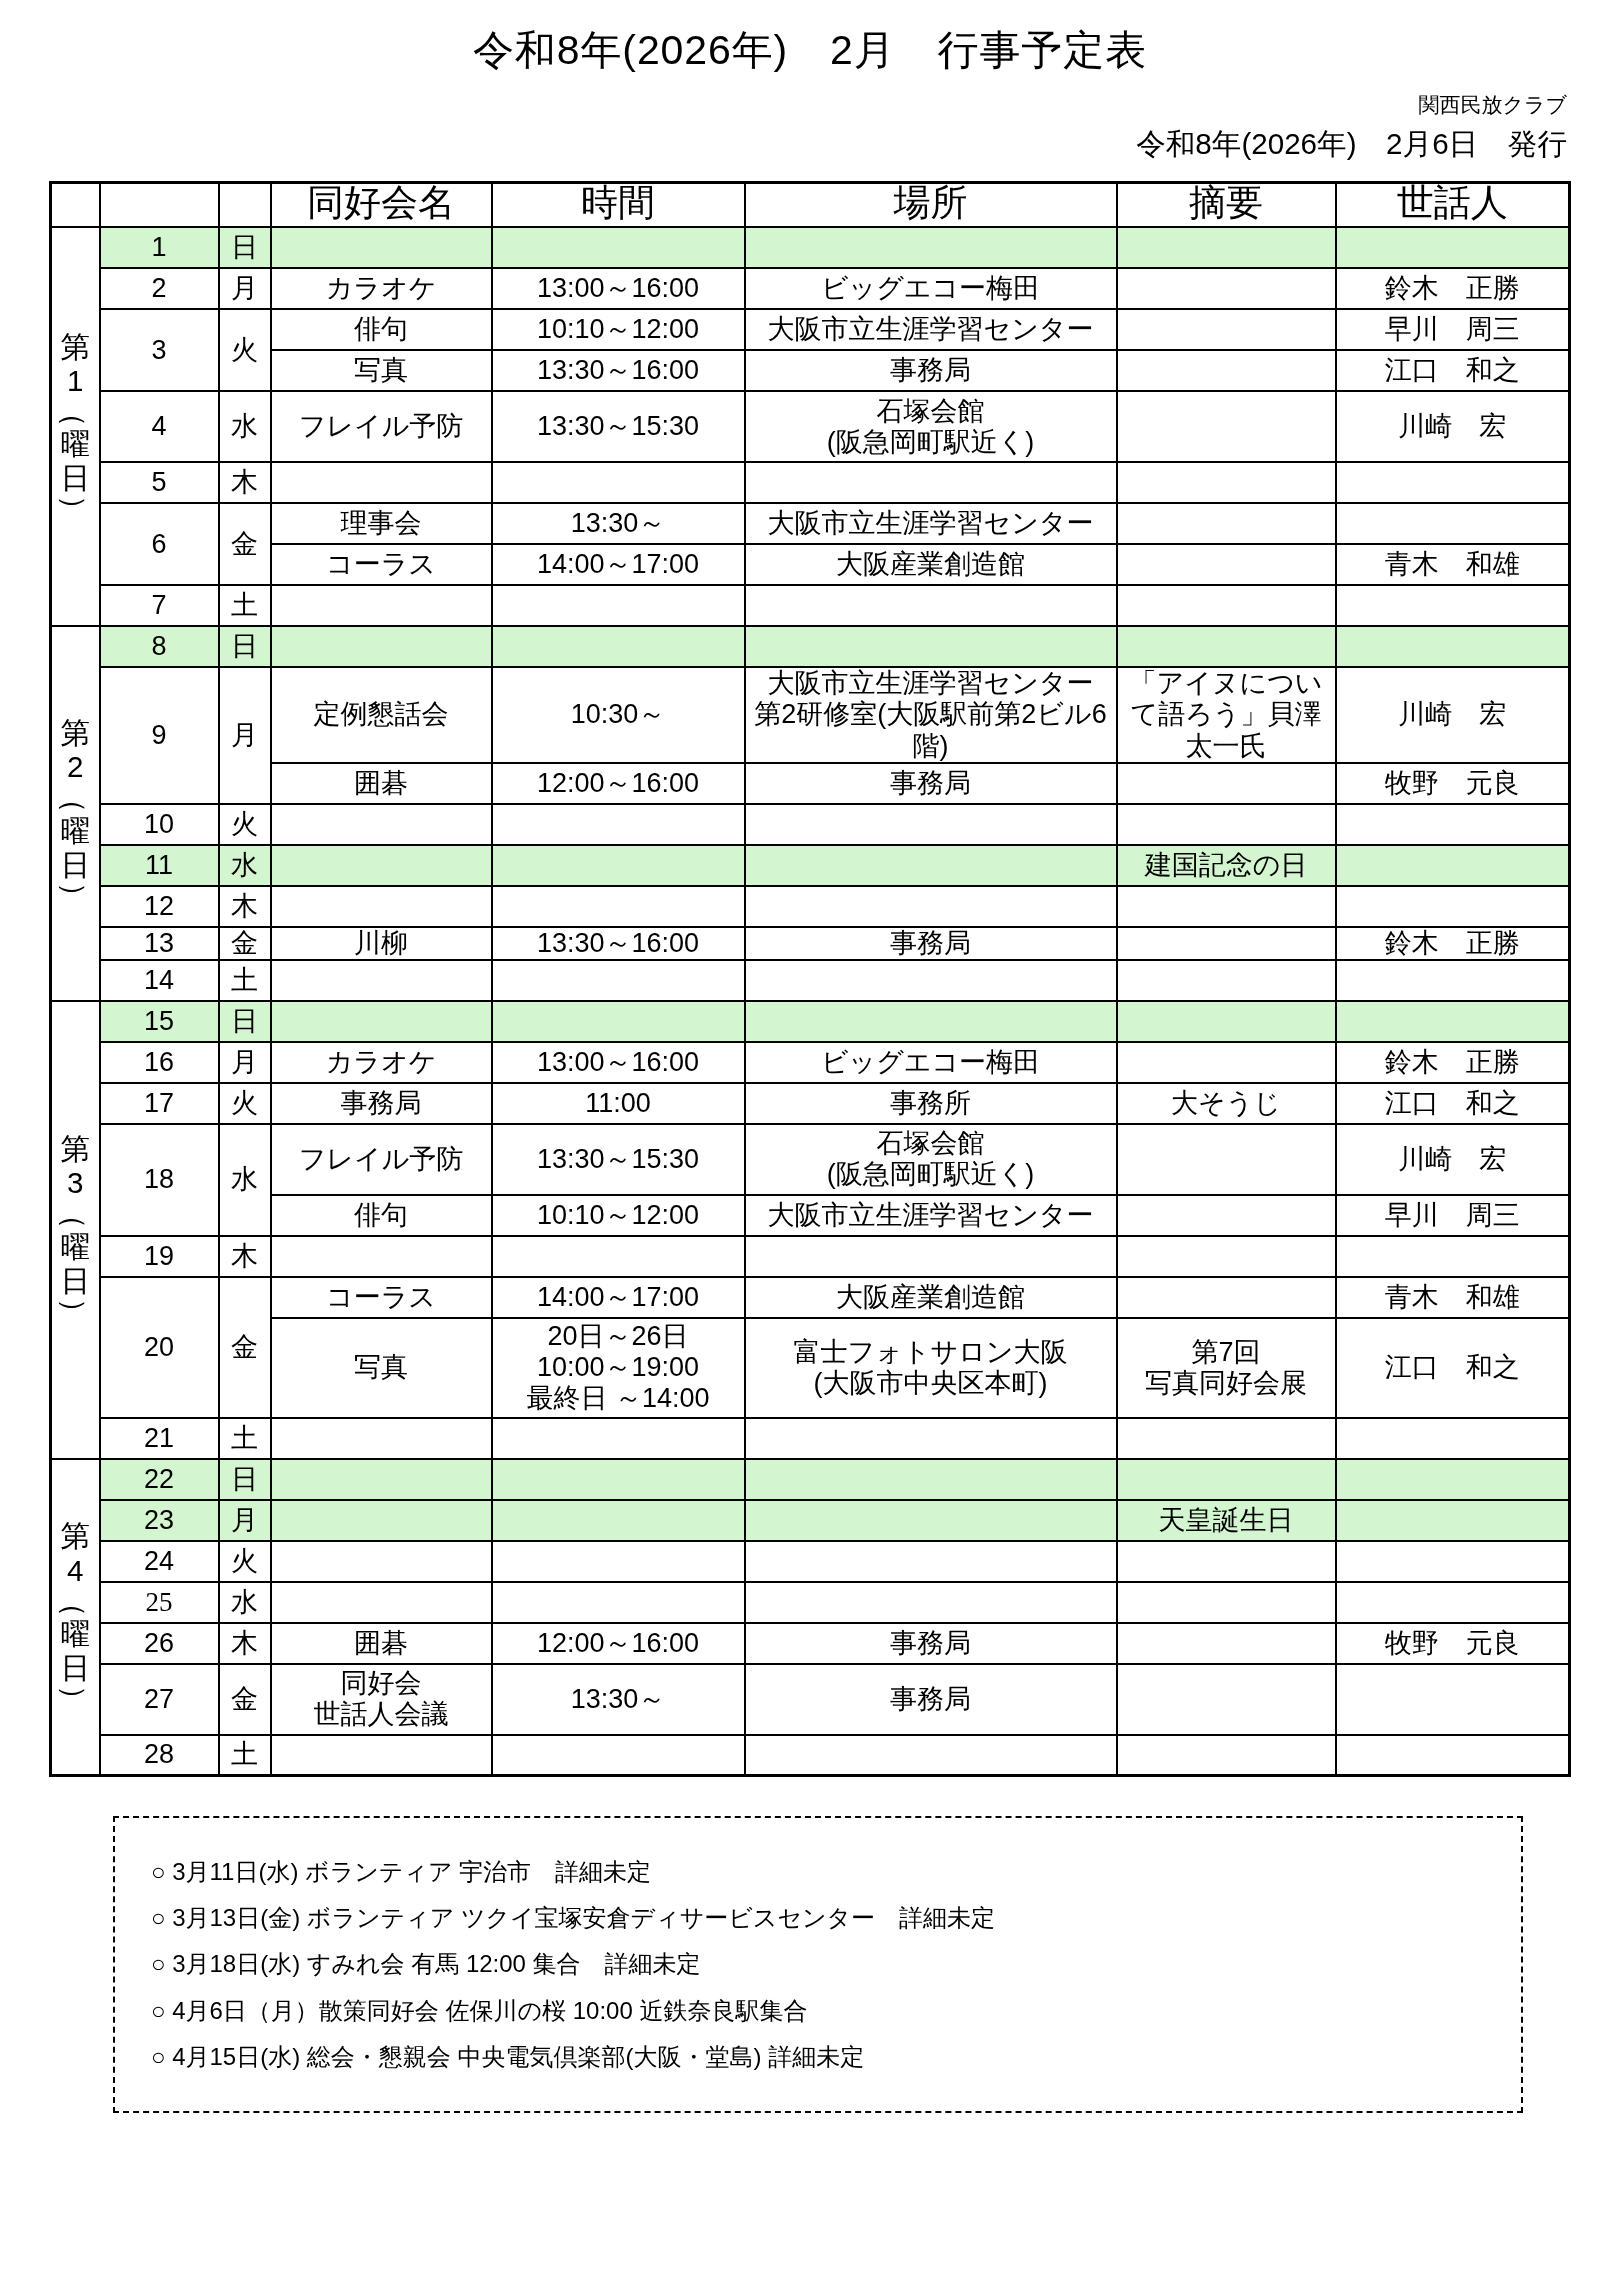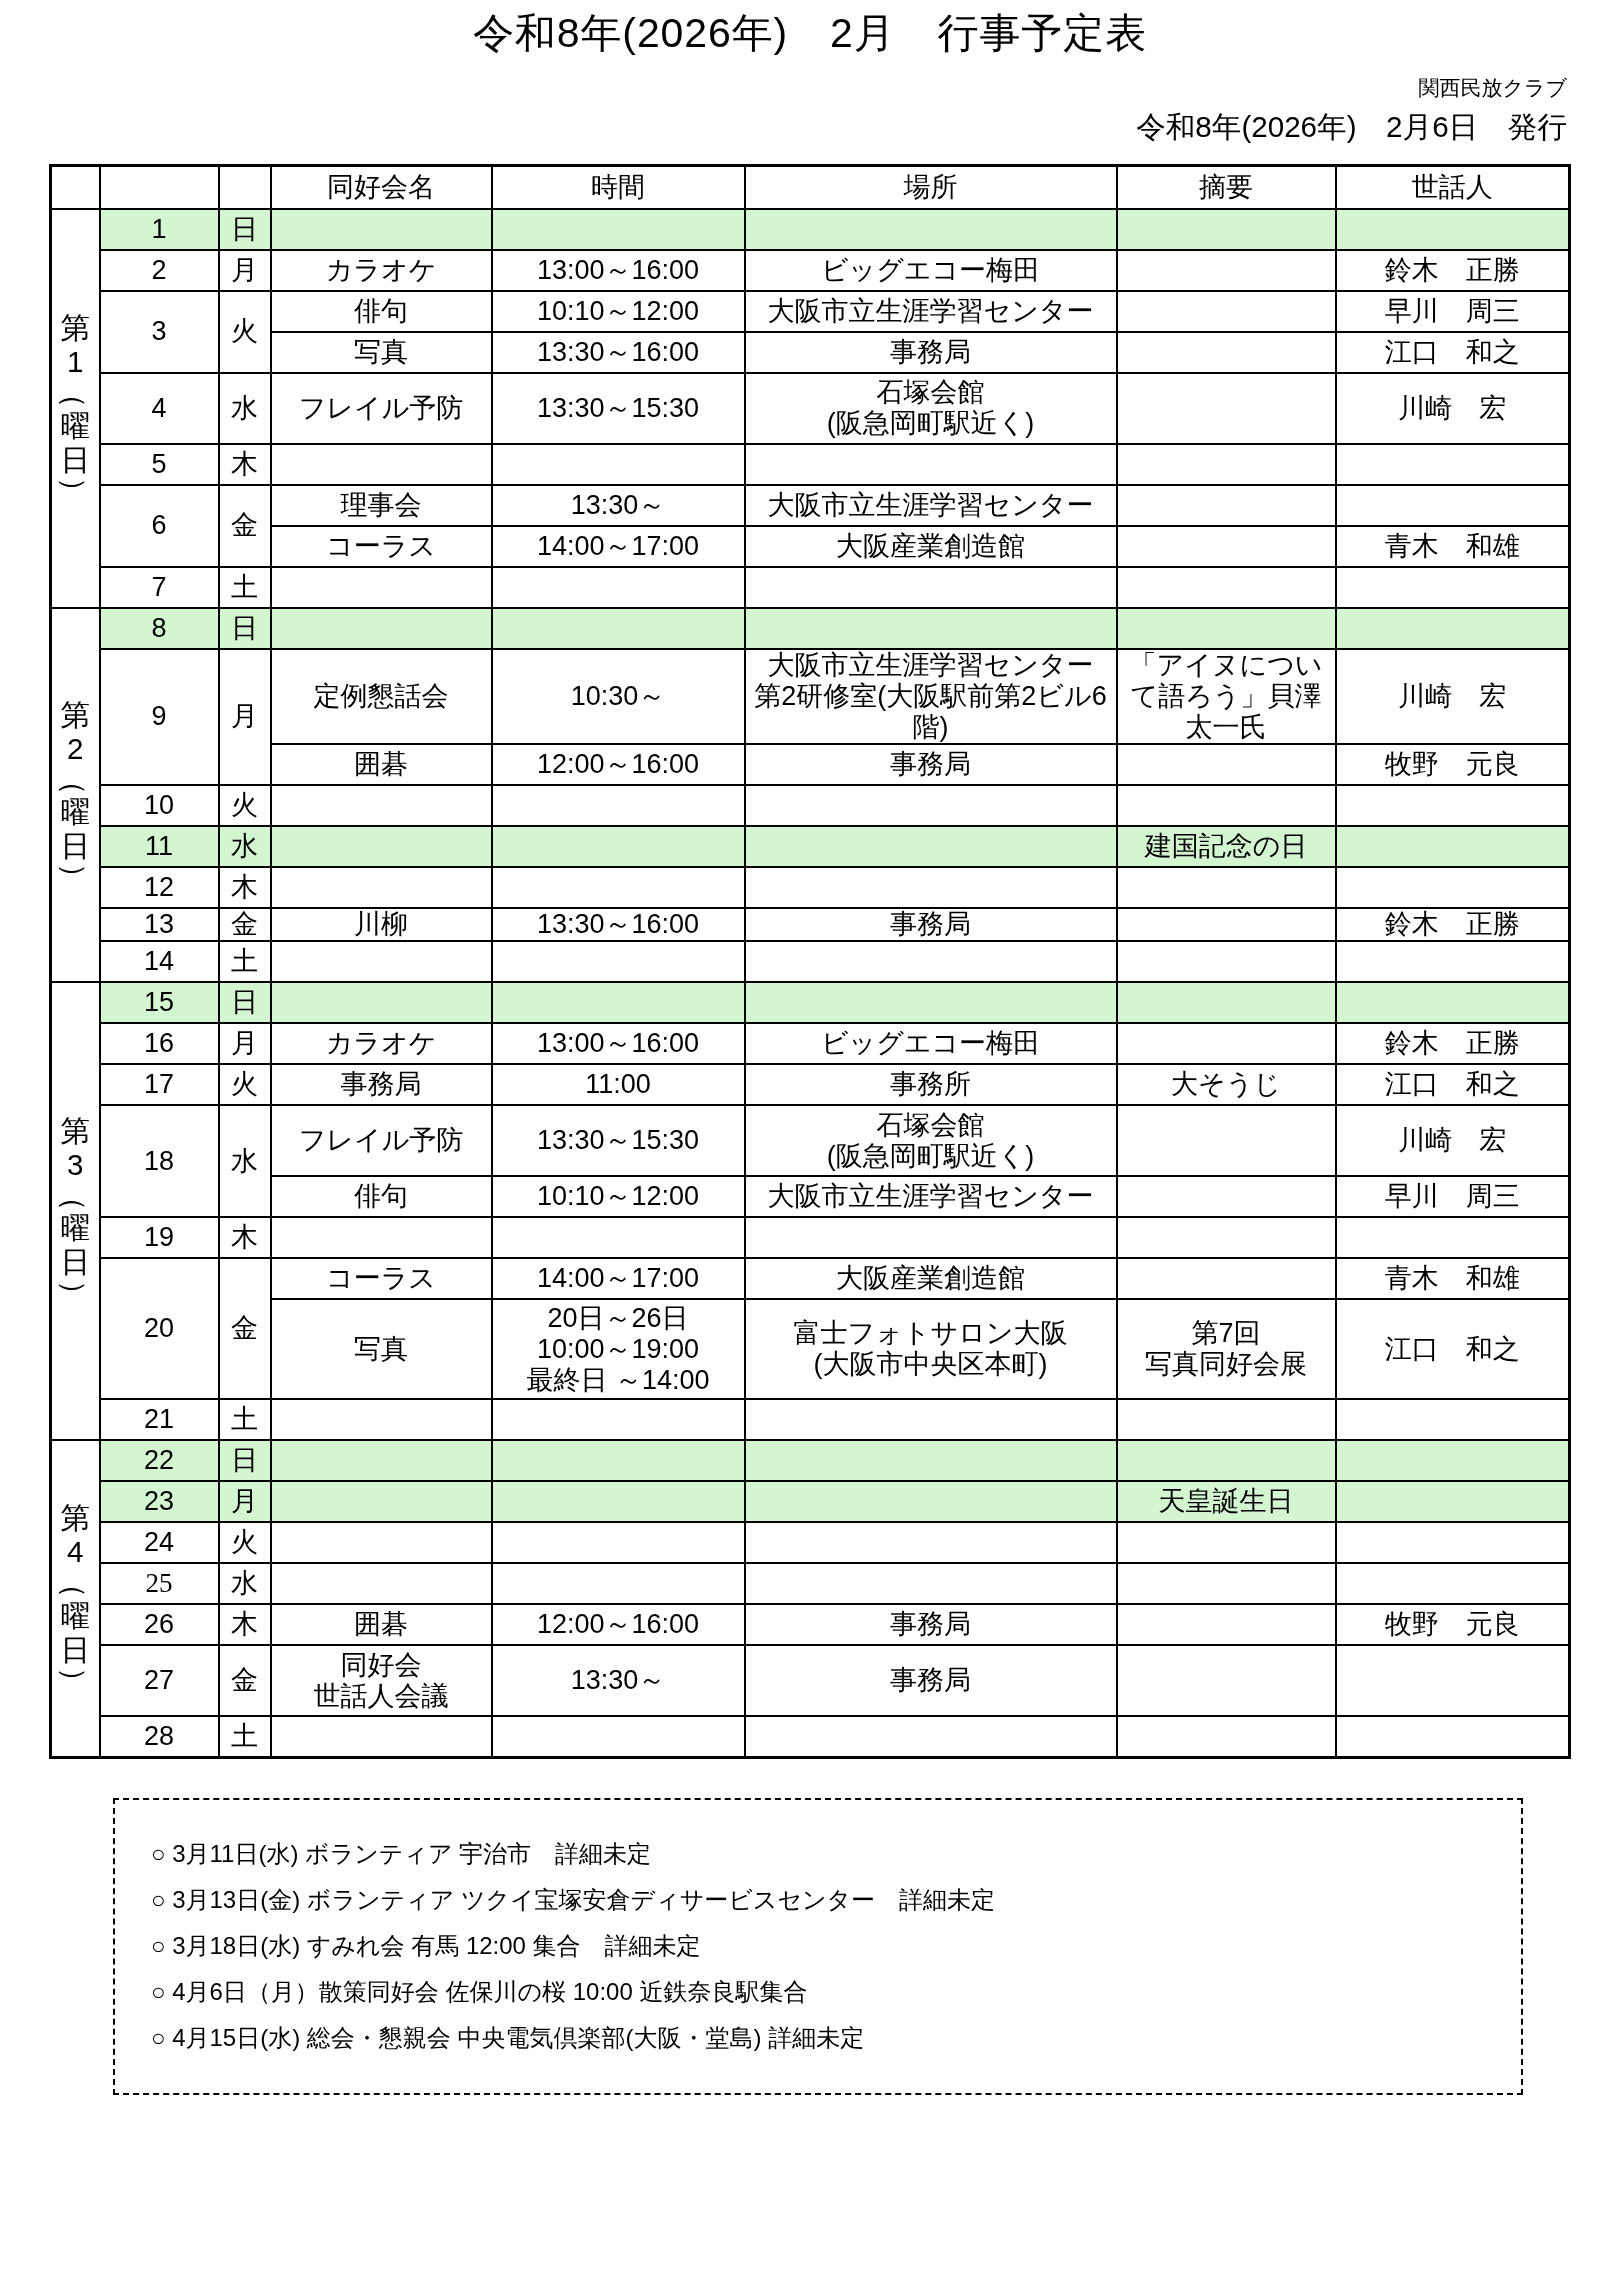--- a/index.html
+++ b/index.html
@@ -7,21 +7,21 @@
     position:relative;
     width:1620px;
     min-height:2293px;
     background:#fff;
     color:#000;
     font-family:"Liberation Sans", sans-serif;
   }
   .title{
     text-align:center;
     font-size:41px;
-    padding-top:6px;
+    padding-top:23px;
     letter-spacing:0.9px;
     white-space:pre;
   }
   .org{
     text-align:right;
     font-size:21px;
     margin-top:12.5px;
     padding-right:53px;
     white-space:pre;
   }
@@ -42,21 +42,21 @@
     border:2.7px solid #000;
     text-align:center;
     vertical-align:middle;
     padding:0 3.6px;
     font-weight:normal;
     font-size:27px;
     line-height:1.15;
     white-space:pre-line;
     overflow:hidden;
   }
-  .sched th{font-size:27px;height:41px;}
+  .sched th{font-size:37px;height:41px;font-family:Liberation Mono, monospace;}
   .g{background:var(--green,#d3f5d0);}
   .fs26{font-size:23px;}
   .fs22{font-size:19.7px;}
   .sepd{border-top:2.7px dashed #000;}
   .vlabel{
     display:flex;flex-direction:column;
     align-items:center;justify-content:center;
     gap:4.5px;font-size:29.6px;line-height:1;
   }
   .vlabel .rot{display:block;transform:rotate(90deg);height:25px;line-height:25px;}

